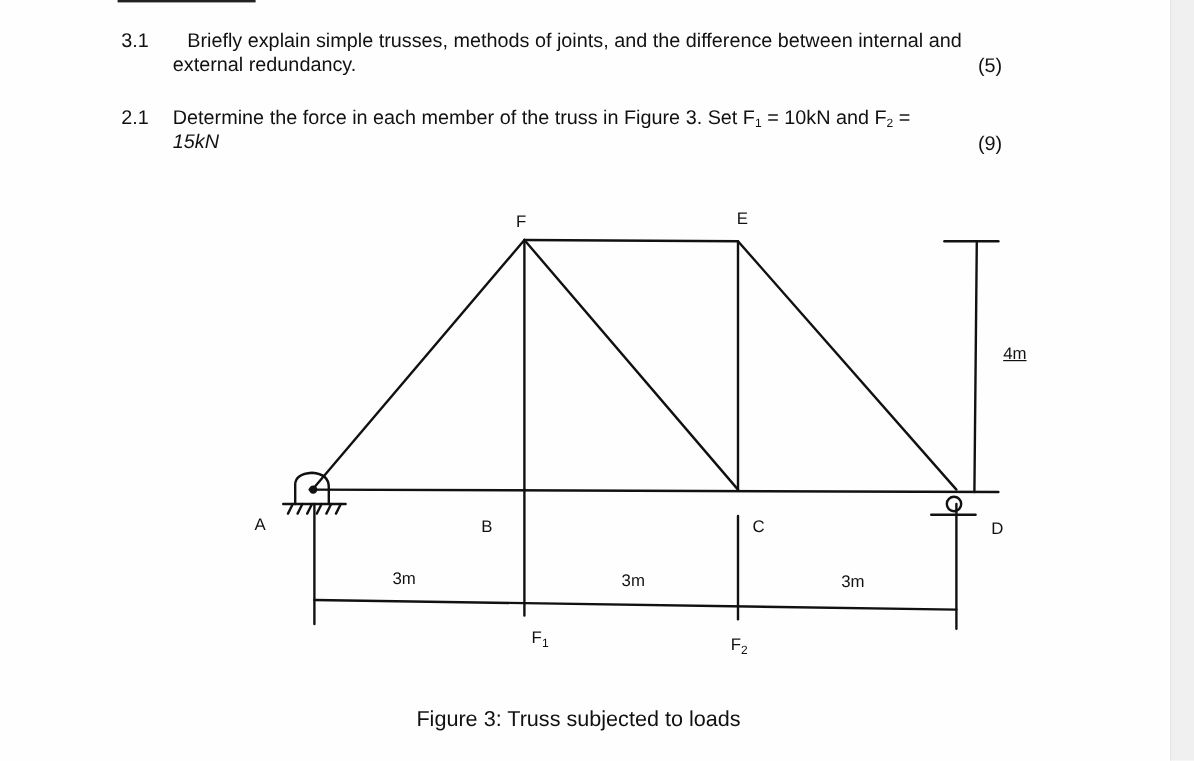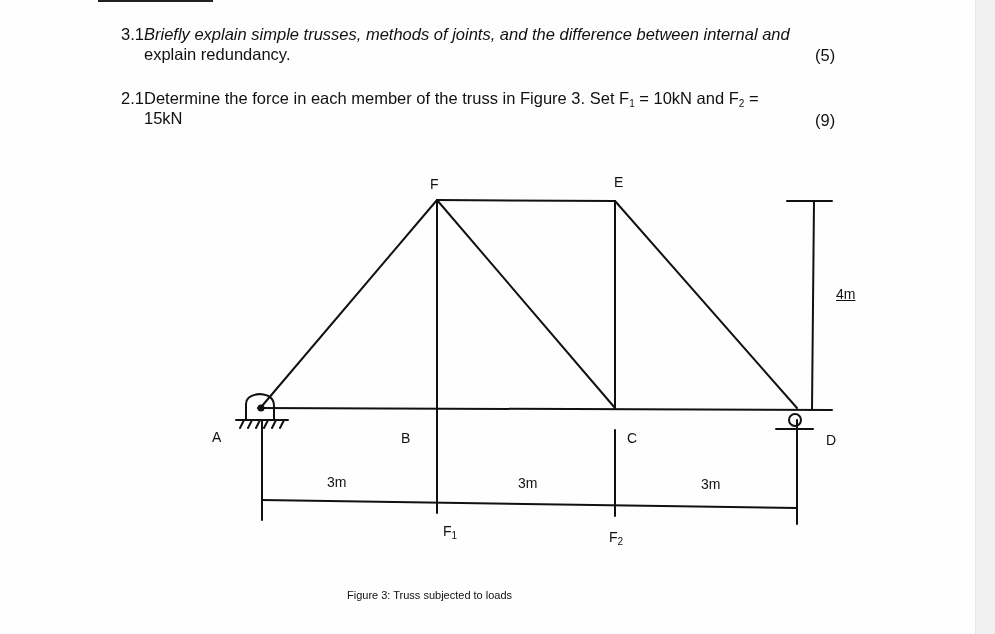--- a/index.html
+++ b/index.html
@@ -1,39 +1,39 @@
 <!DOCTYPE html>
 <html><head>
 <meta charset="utf-8">
 <style>
   html,body{margin:0;padding:0;}
   body{width:995px;height:634px;background:#fefefe;position:relative;overflow:hidden;font-family:"Liberation Sans",sans-serif;color:#111;}
   .sidebar{position:absolute;left:975px;top:0;width:20px;height:634px;background:#f0f0f0;border-left:1px solid #e6e6e6;}
   .topline{position:absolute;left:98px;top:0;width:115px;height:2px;background:#222;}
   .q{position:absolute;font-size:16.5px;line-height:19px;}
-  .qnum{position:absolute;font-size:16.5px;margin-left:20px;}
+  .qnum{position:absolute;font-size:16.5px;}
   .marks{position:absolute;font-size:16.5px;}
   .figure{position:absolute;left:0;top:0;width:995px;height:634px;}
   .lbl{position:absolute;font-size:14px;}
-  .caption{position:absolute;left:347px;top:589px;font-size:11px;}
+  .caption{position:absolute;left:347px;top:589px;font-size:18px;}
   sub{font-size:10px;vertical-align:-3px;}
 </style>
 </head>
 <body>
 
 <div class="topline"></div>
 
 <div class="qnum" style="left:101px;top:25px;">3.1</div>
-<div class="q" style="left:144px;top:25px;font-style:italic;">Briefly explain simple trusses, methods of joints, and the difference between internal and</div>
-<div class="q" style="left:144px;top:45px;">explain redundancy.</div>
+<div class="q" style="left:156px;top:25px;">Briefly explain simple trusses, methods of joints, and the difference between internal and</div>
+<div class="q" style="left:144px;top:45px;">external redundancy.</div>
 <div class="marks" style="left:815px;top:46px;">(5)</div>
 
 <div class="qnum" style="left:101px;top:89px;">2.1</div>
 <div class="q" style="left:144px;top:89px;"><span>Determine the force in each member of the truss in Figure 3. Set F</span><sub>1</sub><span> = 10kN and F</span><sub>2</sub><span> =</span></div>
-<div class="q" style="left:144px;top:109px;">15kN</div>
+<div class="q" style="left:144px;top:109px;font-style:italic;">15kN</div>
 <div class="marks" style="left:815px;top:111px;">(9)</div>
 
 <svg class="figure" width="995" height="634" viewBox="0 0 995 634">
   <g stroke="#111" stroke-width="2" fill="none" stroke-linecap="round">
 
     <line x1="258" y1="408" x2="832" y2="410"></line>
 
     <line x1="437" y1="200" x2="615" y2="201"></line>
 
     <line x1="262" y1="406" x2="437" y2="200"></line>

